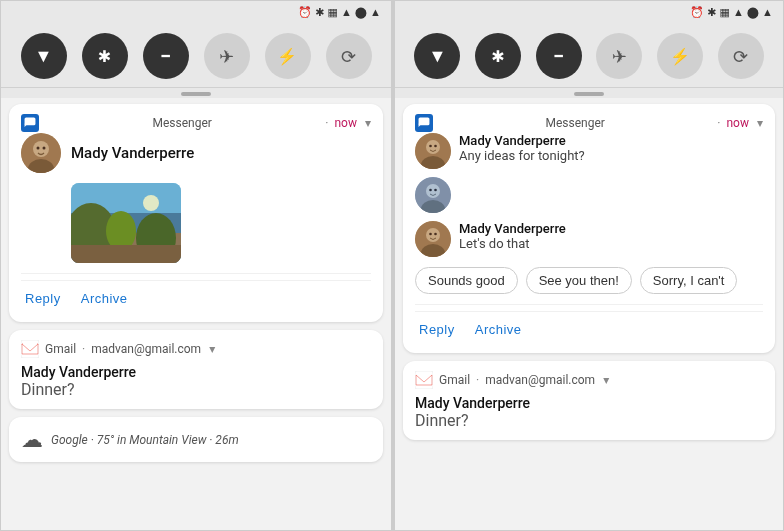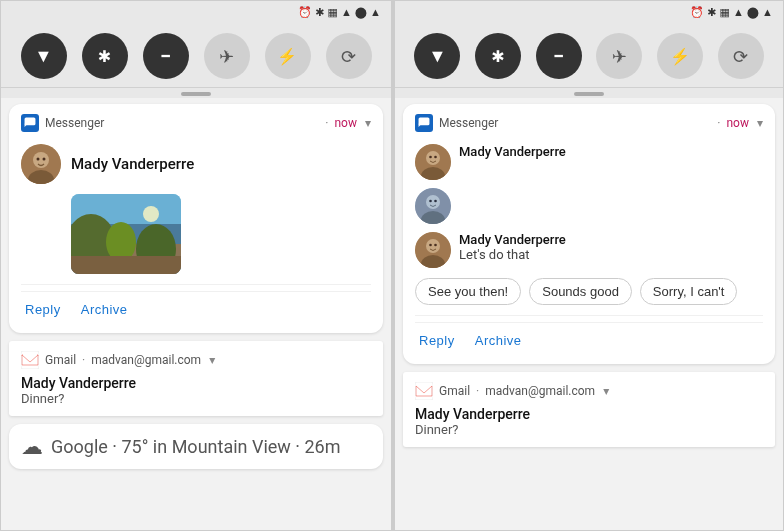--- a/index.html
+++ b/index.html
@@ -86,21 +86,22 @@
     .notifications-area {
       flex: 1;
       overflow-y: auto;
       padding: 6px 8px;
       background: #f2f2f2;
     }
     .notif-header {
       display: flex;
       align-items: center;
       gap: 6px;
-      margin-bottom: 12px;
+      margin-bottom: 1px;
+      text-align: center;
     }
     .notif-app-icon {
       width: 18px;
       height: 18px;
       background: #1976d2;
       border-radius: 3px;
       display: flex;
       align-items: center;
       justify-content: center;
       font-size: 10px;
@@ -238,21 +239,21 @@
       border-radius: 16px;
       padding: 5px 12px;
       font-size: 13px;
       color: #333;
       background: white;
       cursor: pointer;
     }
     
     .gmail-notif {
       background: white;
-      border-radius: 3px;
+      border-radius: 12px;
       padding: 10px 12px;
       margin-bottom: 8px;
       box-shadow: 0 1px 3px rgba(0,0,0,0.12);
     }
     .gmail-header {
       display: flex;
       align-items: center;
       gap: 6px;
       margin-bottom: 6px;
     }
@@ -260,37 +261,38 @@
       width: 18px;
       height: 18px;
       flex-shrink: 0;
     }
     .gmail-sender {
       font-size: 14px;
       font-weight: 500;
       color: #111;
     }
     .gmail-subject {
-      font-size: 13px;
+      font-size: 16px;
       color: #555;
     }
     
     .google-notif {
       background: white;
       border-radius: 12px;
       padding: 10px 12px;
       margin-bottom: 8px;
       box-shadow: 0 1px 3px rgba(0,0,0,0.12);
       display: flex;
       align-items: center;
       gap: 8px;
     }
     .google-notif-text {
-      font-size: 18px;
+      font-size: 12px;
       color: #555;
+      font-style: italic;
     }
     .divider {
       height: 1px;
       background: #f0f0f0;
       margin: 4px 0 6px;
     }
     
     .face-mady {
       background: linear-gradient(180deg, #c8a882 0%, #a07850 100%);
     }
@@ -475,20 +477,21 @@
               <circle cx="18" cy="18" r="18" fill="#a07850"></circle>
               <circle cx="18" cy="14" r="7" fill="#c8a882"></circle>
               <ellipse cx="18" cy="32" rx="12" ry="9" fill="#7a5a38"></ellipse>
               <circle cx="15.5" cy="13" r="1.3" fill="#4a3020"></circle>
               <circle cx="20.5" cy="13" r="1.3" fill="#4a3020"></circle>
               <path d="M15 17 Q18 20 21 17" stroke="#7a5a38" stroke-width="1" fill="none"></path>
             </svg>
           </div>
           <div class="message-content">
             <div class="message-sender">Mady Vanderperre</div>
+            <div class="message-text">Any ideas for tonight?</div>
           </div>
         </div>
 
         <div class="message-row">
           <div class="avatar-small face-you">
             <svg viewBox="0 0 36 36" xmlns="http://www.w3.org/2000/svg">
               <circle cx="18" cy="18" r="18" fill="#8090a8"></circle>
               <circle cx="18" cy="14" r="7" fill="#b0c0d0"></circle>
               <ellipse cx="18" cy="32" rx="12" ry="9" fill="#607080"></ellipse>
               <circle cx="15.5" cy="13" r="1.3" fill="#2a3040"></circle>
@@ -512,22 +515,22 @@
             </svg>
           </div>
           <div class="message-content">
             <div class="message-sender">Mady Vanderperre</div>
             <div class="message-text">Let's do that</div>
           </div>
         </div>
       </div>
 
       <div class="smart-replies">
+        <button class="smart-reply-chip">Sounds good</button>
         <button class="smart-reply-chip">See you then!</button>
-        <button class="smart-reply-chip">Sounds good</button>
         <button class="smart-reply-chip">Sorry, I can't</button>
       </div>
 
       <div class="divider"></div>
       <div class="action-buttons">
         <button class="action-btn">Reply</button>
         <button class="action-btn">Archive</button>
       </div>
     </div>
 

